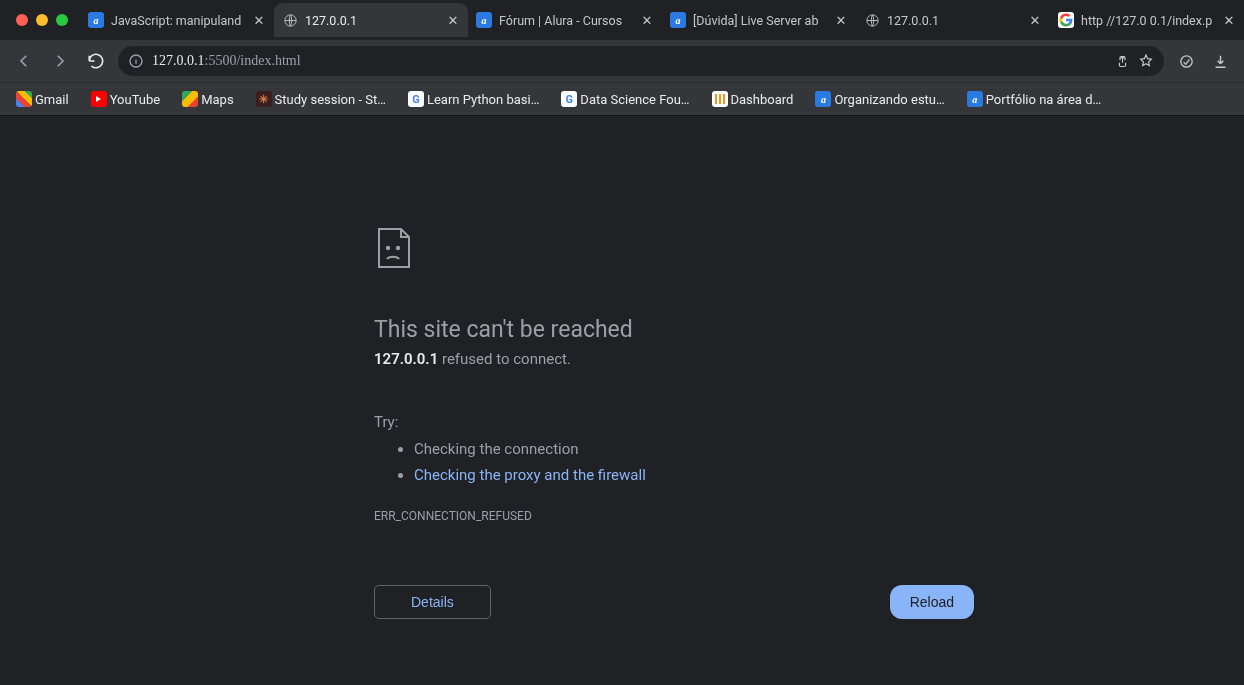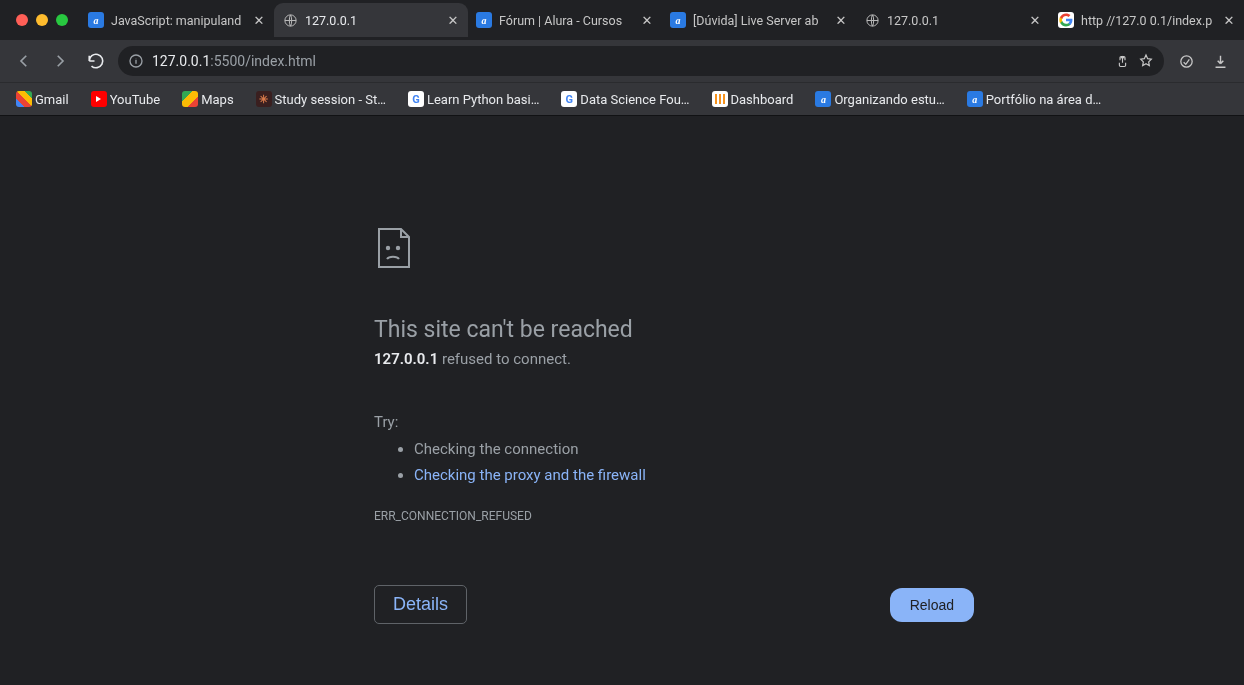--- a/index.html
+++ b/index.html
@@ -96,21 +96,21 @@
     background: #202124;
     border-radius: 15px;
     display: flex;
     align-items: center;
     padding: 0 10px;
     gap: 8px;
     color: #e8eaed;
     font-size: 14px;
   }
   .addressbar .info-icon { color: #9aa0a6; display:flex;}
-  .addressbar .url { flex: 1; white-space: nowrap; }
+  .addressbar .url { flex: 1; white-space: nowrap; font-family: Liberation Serif, serif; }
   .addressbar .url .dim { color: #9aa0a6; }
   .right-icons { display:flex; gap:6px; align-items:center; }
   .right-icons .ic {
     width: 28px; height: 28px; display:flex; align-items:center; justify-content:center;
     color: #c8c8c8; cursor:pointer;
   }
   
   .bookbar {
     display: flex;
     align-items: center;
@@ -180,23 +180,23 @@
   .btn-row {
     display: flex;
     justify-content: space-between;
     align-items: center;
     width: 600px;
   }
   .btn-details {
     border: 1px solid #5f6368;
     background: transparent;
     color: #8ab4f8;
-    padding: 8px 18px;
+    padding: 8px 36px;
     border-radius: 5px;
-    font-size: 18px;
+    font-size: 14px;
     cursor: pointer;
   }
   .btn-reload {
     background: #8ab4f8;
     color: #202124;
     border: none;
     padding: 9px 20px;
     border-radius: 12px;
     font-size: 14px;
     cursor: pointer;

